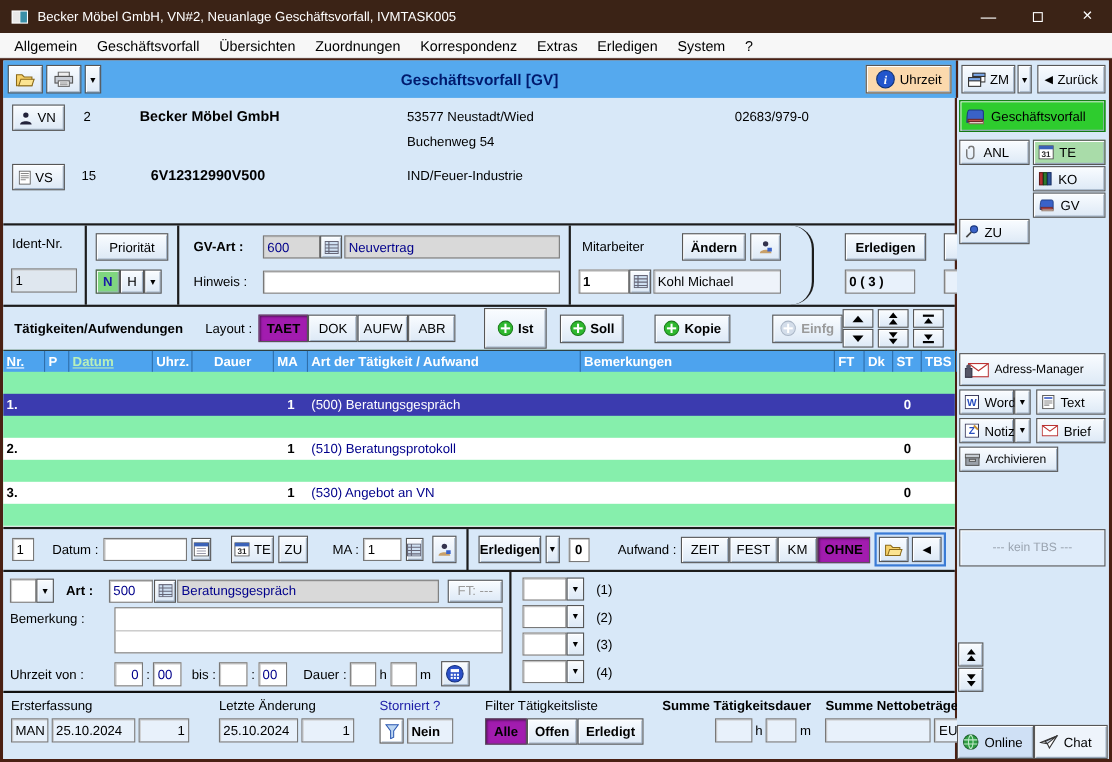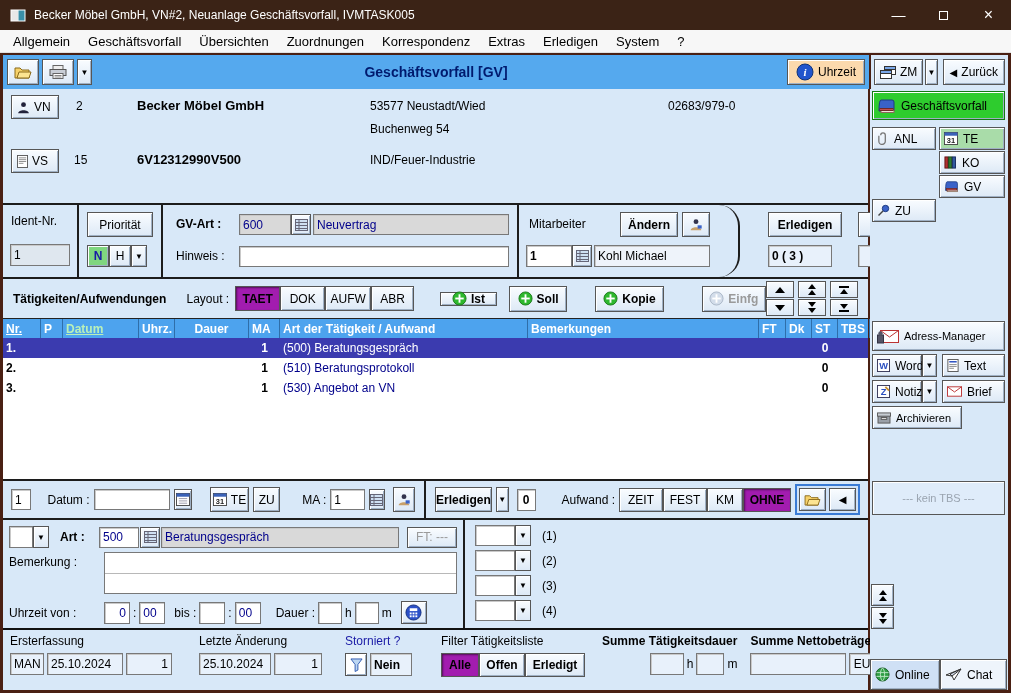--- a/index.html
+++ b/index.html
@@ -41,21 +41,21 @@
 .acttb{height:39px;flex:none;display:flex;align-items:center;padding:0 10px;}
 .seg{display:flex;}
 .arrbtn{width:28px;height:17px;display:flex;align-items:center;justify-content:center;background:linear-gradient(#f9fcff,#dde9f6);border:1px solid #565656;box-shadow:inset 1px 1px 0 #fff;}
 .tri-u{width:0;height:0;border-left:5px solid transparent;border-right:5px solid transparent;border-bottom:6px solid #000;}
 .tri-d{width:0;height:0;border-left:5px solid transparent;border-right:5px solid transparent;border-top:6px solid #000;}
 .tri-u.s,.tri-d.s{border-left-width:4px;border-right-width:4px;}
 .tri-u.s{border-bottom-width:5px;}
 .tri-d.s{border-top-width:5px;}
 .bar{width:10px;height:2px;background:#000;}
 .stk{display:flex;flex-direction:column;align-items:center;gap:1px;}
-.tablewrap{height:161px;flex:none;display:flex;flex-direction:column;background:#86efac;border-top:1px solid #222;}
+.tablewrap{height:161px;flex:none;display:flex;flex-direction:column;background:#86efac;border-top:1px solid #222;gap:20px;}
 .tgrid{display:grid;grid-template-columns:38px 22px 76px 36px 74px 31px 248px 231px 27px 26px 26px 32px;}
 .thead{background:#4da3ee;height:19px;align-items:center;}
 .thead .hc{color:#fff;font-weight:bold;padding:0 3px;border-right:1px solid #2f6ea9;height:19px;display:flex;align-items:center;overflow:hidden;}
 .hc.u{text-decoration:underline;}
 .hc.green{color:#b9f0b9;}
 .hc.ctr{justify-content:center;padding:0;}
 .trow{height:20px;align-items:center;background:#fff;}
 .trow .tc{padding:0 3px;overflow:hidden;white-space:nowrap;}
 .tc.ctr{text-align:center;}
 .tc.art{color:#00008b;}
@@ -174,21 +174,21 @@
             <span class="icon">
                 <svg width="13" height="13" viewBox="0 0 16 16">
                   <circle cx="8" cy="4.5" r="3" fill="#22223a"></circle>
                   <path d="M1.5 15c0-5 13-5 13 0z" fill="#22223a"></path>
                   <path d="M6.5 8 L8 10 L9.5 8" fill="#fff"></path>
                 </svg>
               </span>
             <span>VN</span>
           </span>
           <span class="abs lbl" style="left:73px;top:10px;">2</span>
-          <span class="abs lbl b" style="left:134px;top:9px;font-size:13px;">Becker Möbel GmbH</span>
+          <span class="abs lbl b" style="left:124px;top:9px;font-size:13px;">Becker Möbel GmbH</span>
           <span class="abs lbl" style="left:367px;top:10px;">53577 Neustadt/Wied</span>
           <span class="abs lbl" style="left:665px;top:10px;">02683/979-0</span>
           <span class="abs lbl" style="left:367px;top:33px;">Buchenweg 54</span>
           <span class="btn abs" style="left:8px;top:60px;width:48px;height:24px;justify-content:flex-start;padding:0 5px;">
             <span class="icon">
                 <svg width="11" height="13" viewBox="0 0 12 14">
                   <rect x="0.5" y="0.5" width="11" height="13" fill="#fff" stroke="#555"></rect>
                   <line x1="2" y1="3" x2="10" y2="3" stroke="#888"></line>
                   <line x1="2" y1="5" x2="10" y2="5" stroke="#888"></line>
                   <line x1="2" y1="7" x2="10" y2="7" stroke="#888"></line>
@@ -267,21 +267,21 @@
 
         <div class="acttb">
           <span class="lbl b" style="width:178px;">Tätigkeiten/Aufwendungen</span>
           <span class="lbl" style="margin-right:6px;">Layout :</span>
           <span class="seg">
             <span class="btn pressed" style="width:45px;height:25px;">TAET</span>
             <span class="btn" style="width:45px;height:25px;">DOK</span>
             <span class="btn" style="width:46px;height:25px;">AUFW</span>
             <span class="btn" style="width:43px;height:25px;">ABR</span>
           </span>
-          <span class="btn b" style="width:58px;height:14px;margin-left:26px;">
+          <span class="btn b" style="width:58px;height:37px;margin-left:26px;">
               <span class="icon">
                 <svg width="15" height="15" viewBox="0 0 16 16">
                   <circle cx="8" cy="8" r="7" fill="#2eb82e" stroke="#1b7a1b"></circle>
                   <rect x="7" y="3.5" width="2" height="9" fill="#fff"></rect>
                   <rect x="3.5" y="7" width="9" height="2" fill="#fff"></rect>
                 </svg>
               </span>
               <span>Ist</span>
             </span>
           <span class="btn b" style="width:60px;height:26px;margin-left:12px;">

